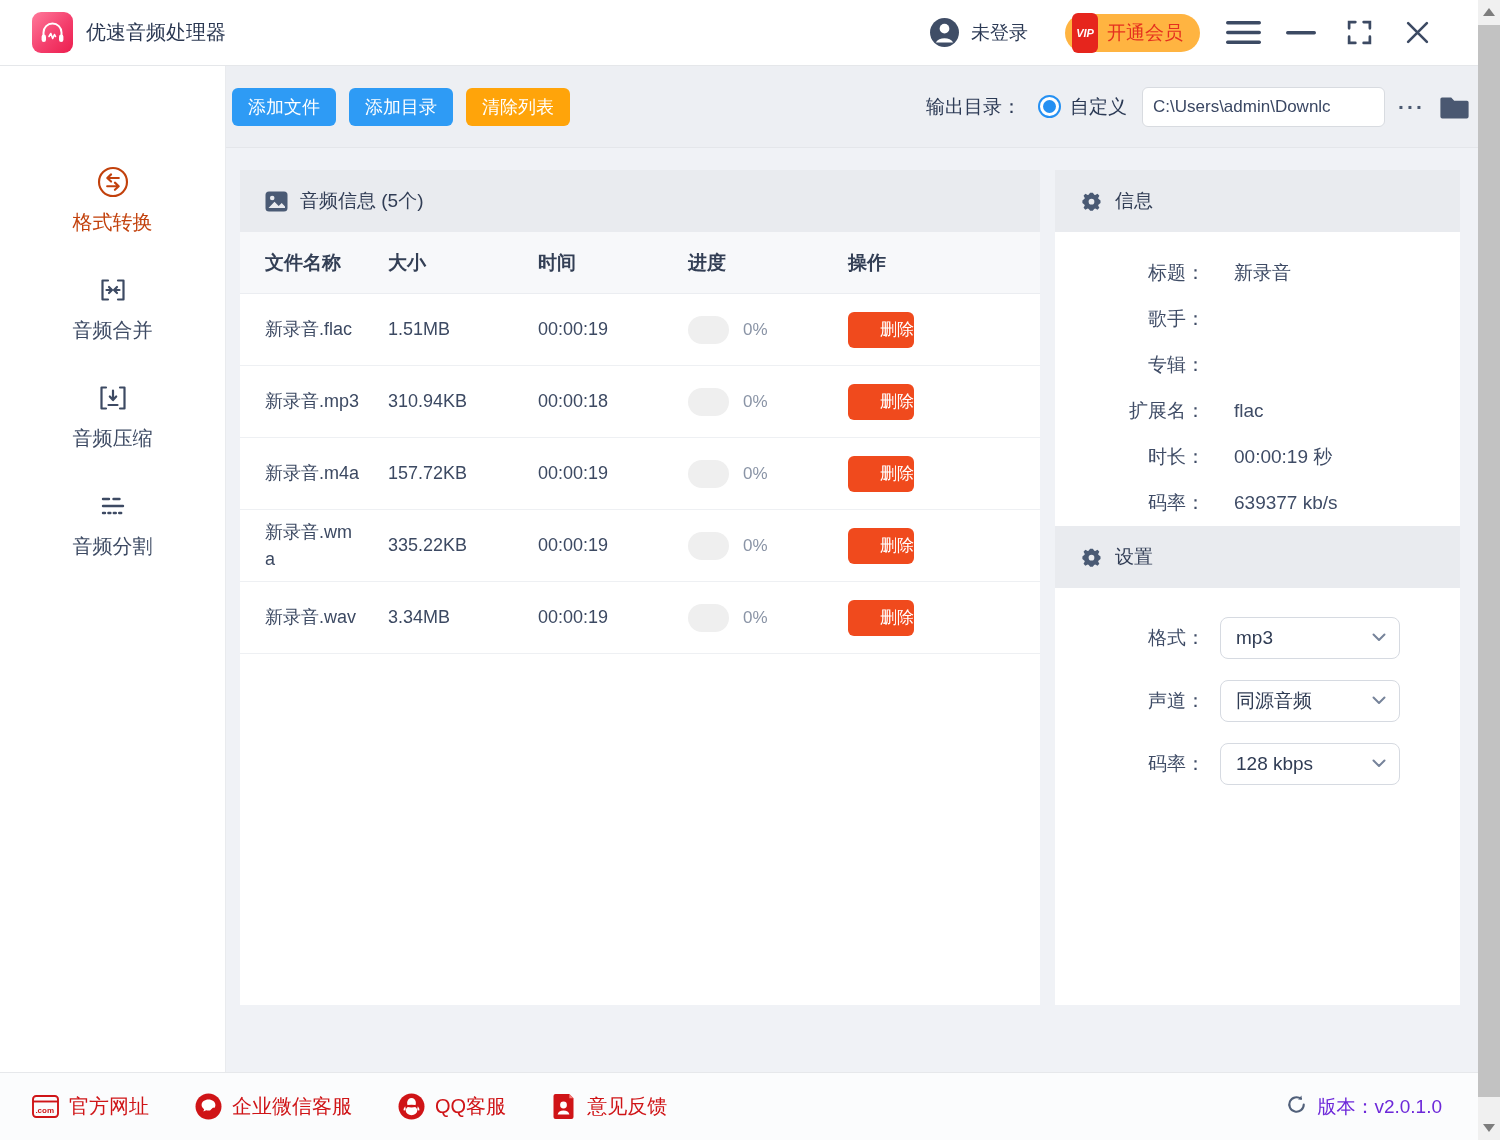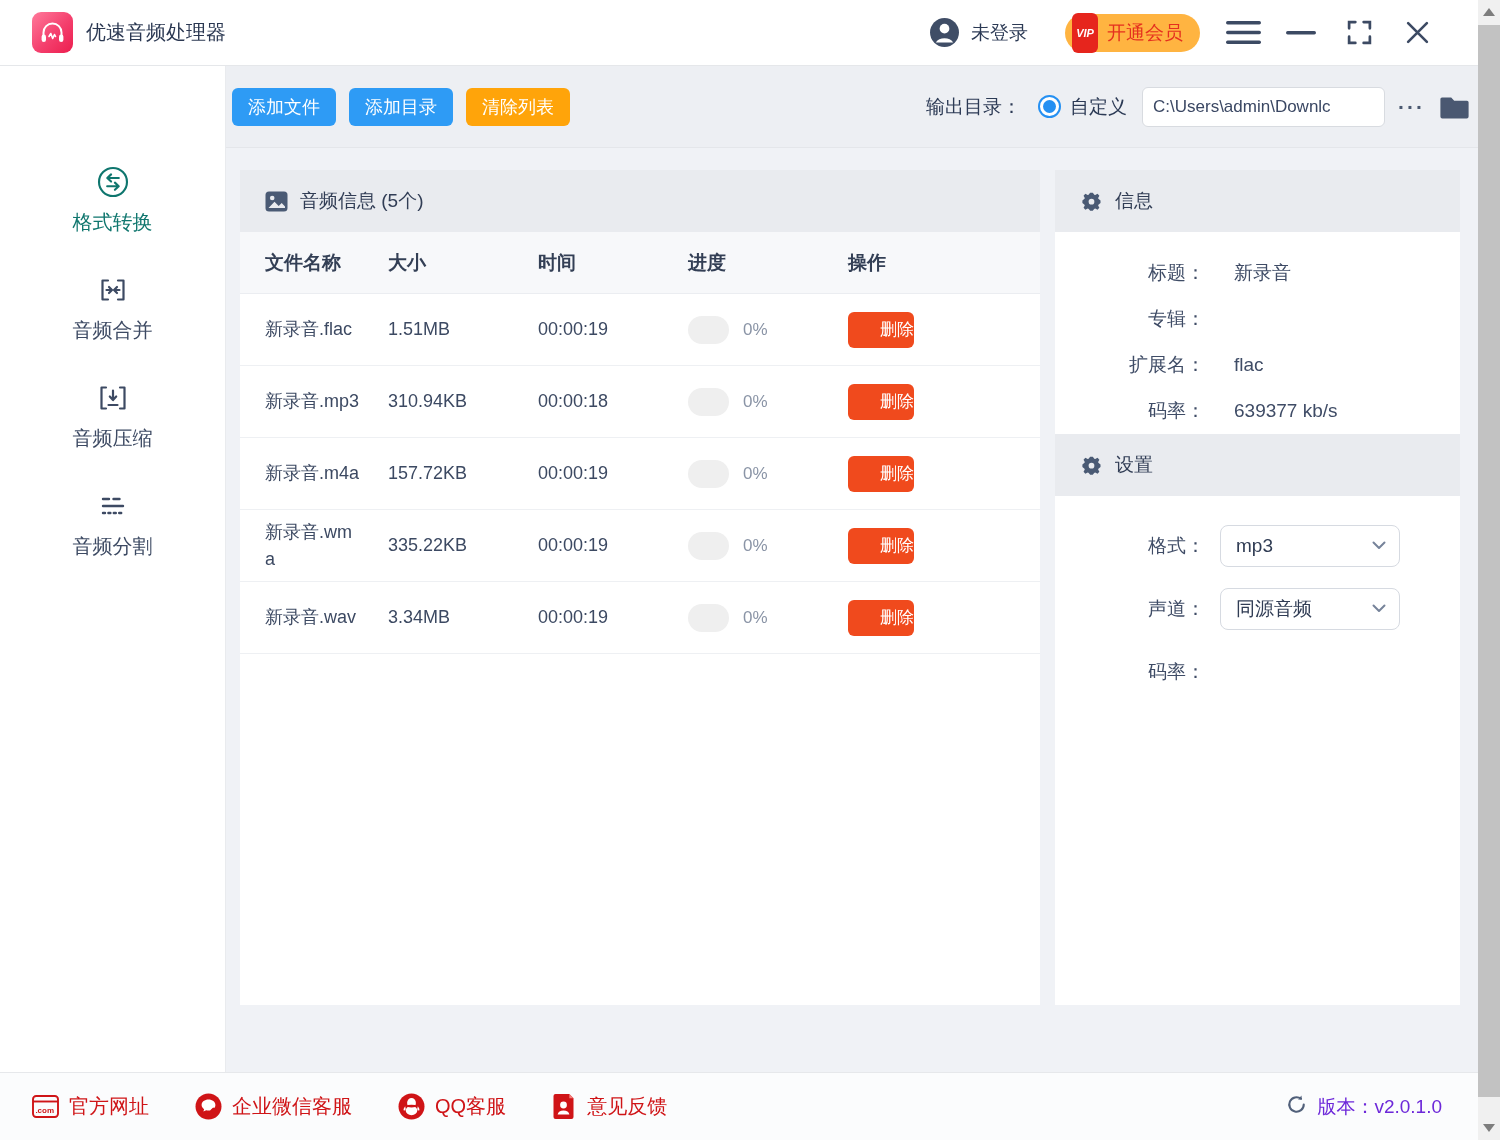--- a/index.html
+++ b/index.html
@@ -30,21 +30,21 @@
            border-left:6px solid transparent; border-right:6px solid transparent; border-bottom:8px solid #7d7d7d; }
   .sb-down { position:absolute; bottom:8px; left:5px; width:0; height:0;
              border-left:6px solid transparent; border-right:6px solid transparent; border-top:8px solid #7d7d7d; }
   .sb-thumb { position:absolute; top:25px; left:0; width:22px; height:1072px; background:#c2c2c2; }
 
   
   .sidebar { position:absolute; left:0; top:66px; width:226px; height:1006px; background:#fff;
              border-right:1px solid #e9ebee; display:flex; flex-direction:column; align-items:center;
              padding-top:98px; gap:36px; }
   .nav-item { display:flex; flex-direction:column; align-items:center; gap:9px; color:#3d4a63; cursor:pointer; }
-  .nav-item.active { color:#0f766e;justify-content:flex-end; }
+  .nav-item.active { color:#c2410c;justify-content:flex-end; }
   .nav-label { font-size:20px; }
 
   
   .toolbar { position:absolute; left:226px; top:66px; width:1440px; height:82px; background:#edeff3;
              border-bottom:1px solid #e4e6ea; display:flex; align-items:center; padding:0 48px 0 6px; }
   .btn { height:38px; border:none; border-radius:6px; color:#fff; font-size:18px; padding:0 16px;
          margin-right:13px; cursor:pointer; font-family:inherit; }
   .btn-blue { background:#2e9bf5; }
   .btn-orange { background:#ffa40a; }
   .out-group { margin-left:auto; display:flex; align-items:center; }
@@ -305,31 +305,39 @@
       </svg>
       <span class="panel-title">信息</span>
     </div>
     <div class="info-body">
 
         <div class="info-row">
           <span class="info-label">标题：</span>
           <span class="info-value">新录音</span>
         </div>
 
+        <div class="info-row">
+          <span class="info-label">歌手：</span>
+          <span class="info-value"></span>
+        </div>
 
         <div class="info-row">
           <span class="info-label">专辑：</span>
           <span class="info-value"></span>
         </div>
 
         <div class="info-row">
           <span class="info-label">扩展名：</span>
           <span class="info-value">flac</span>
         </div>
 
+        <div class="info-row">
+          <span class="info-label">时长：</span>
+          <span class="info-value">00:00:19 秒</span>
+        </div>
 
         <div class="info-row">
           <span class="info-label">码率：</span>
           <span class="info-value">639377 kb/s</span>
         </div>
       </div>
     <div class="panel-head">
       <svg width="23" height="23" viewBox="0 0 24 24" fill="#4a5a74">
         <path d="M21.4 13.6l-2.2 1.7c-.1.3-.2.6-.3.9l1.3 2.4-1.9 1.9-2.4-1.3c-.3.1-.6.2-.9.3L13.3 21.7h-2.7l-1.7-2.2c-.3-.1-.6-.2-.9-.3l-2.4 1.3-1.9-1.9 1.3-2.4c-.1-.3-.2-.6-.3-.9L2.5 13.6v-2.7l2.2-1.7c.1-.3.2-.6.3-.9L3.7 5.9 5.6 4l2.4 1.3c.3-.1.6-.2.9-.3l1.7-2.2h2.7l1.7 2.2c.3.1.6.2.9.3L18.3 4l1.9 1.9-1.3 2.4c.1.3.2.6.3.9l2.2 1.7z"></path>
         <circle cx="12" cy="12.2" r="3" fill="#e9ebef"></circle>
@@ -353,20 +361,26 @@
           <div class="dropdown">
             <span>同源音频</span>
             <svg width="14" height="9" viewBox="0 0 14 9" fill="none" stroke="#76839a" stroke-width="2" stroke-linecap="round" stroke-linejoin="round">
               <path d="M1.5 1.5L7 7l5.5-5.5"></path>
             </svg>
           </div>
         </div>
 
         <div class="set-row">
           <span class="set-label">码率：</span>
+          <div class="dropdown">
+            <span>128 kbps</span>
+            <svg width="14" height="9" viewBox="0 0 14 9" fill="none" stroke="#76839a" stroke-width="2" stroke-linecap="round" stroke-linejoin="round">
+              <path d="M1.5 1.5L7 7l5.5-5.5"></path>
+            </svg>
+          </div>
         </div>
       </div>
   </div>
 
   <div class="footer">
     <button class="f-link">
       <svg width="27" height="23" viewBox="0 0 27 23" fill="none" stroke="#cf1417" stroke-width="1.9">
         <rect x="1" y="1" width="25" height="21" rx="3.2"></rect>
         <line x1="1" y1="6.5" x2="26" y2="6.5"></line>
         <text x="3.4" y="17.8" font-size="8" font-weight="bold" fill="#cf1417" stroke="none" font-family="Liberation Sans, sans-serif">.com</text>

